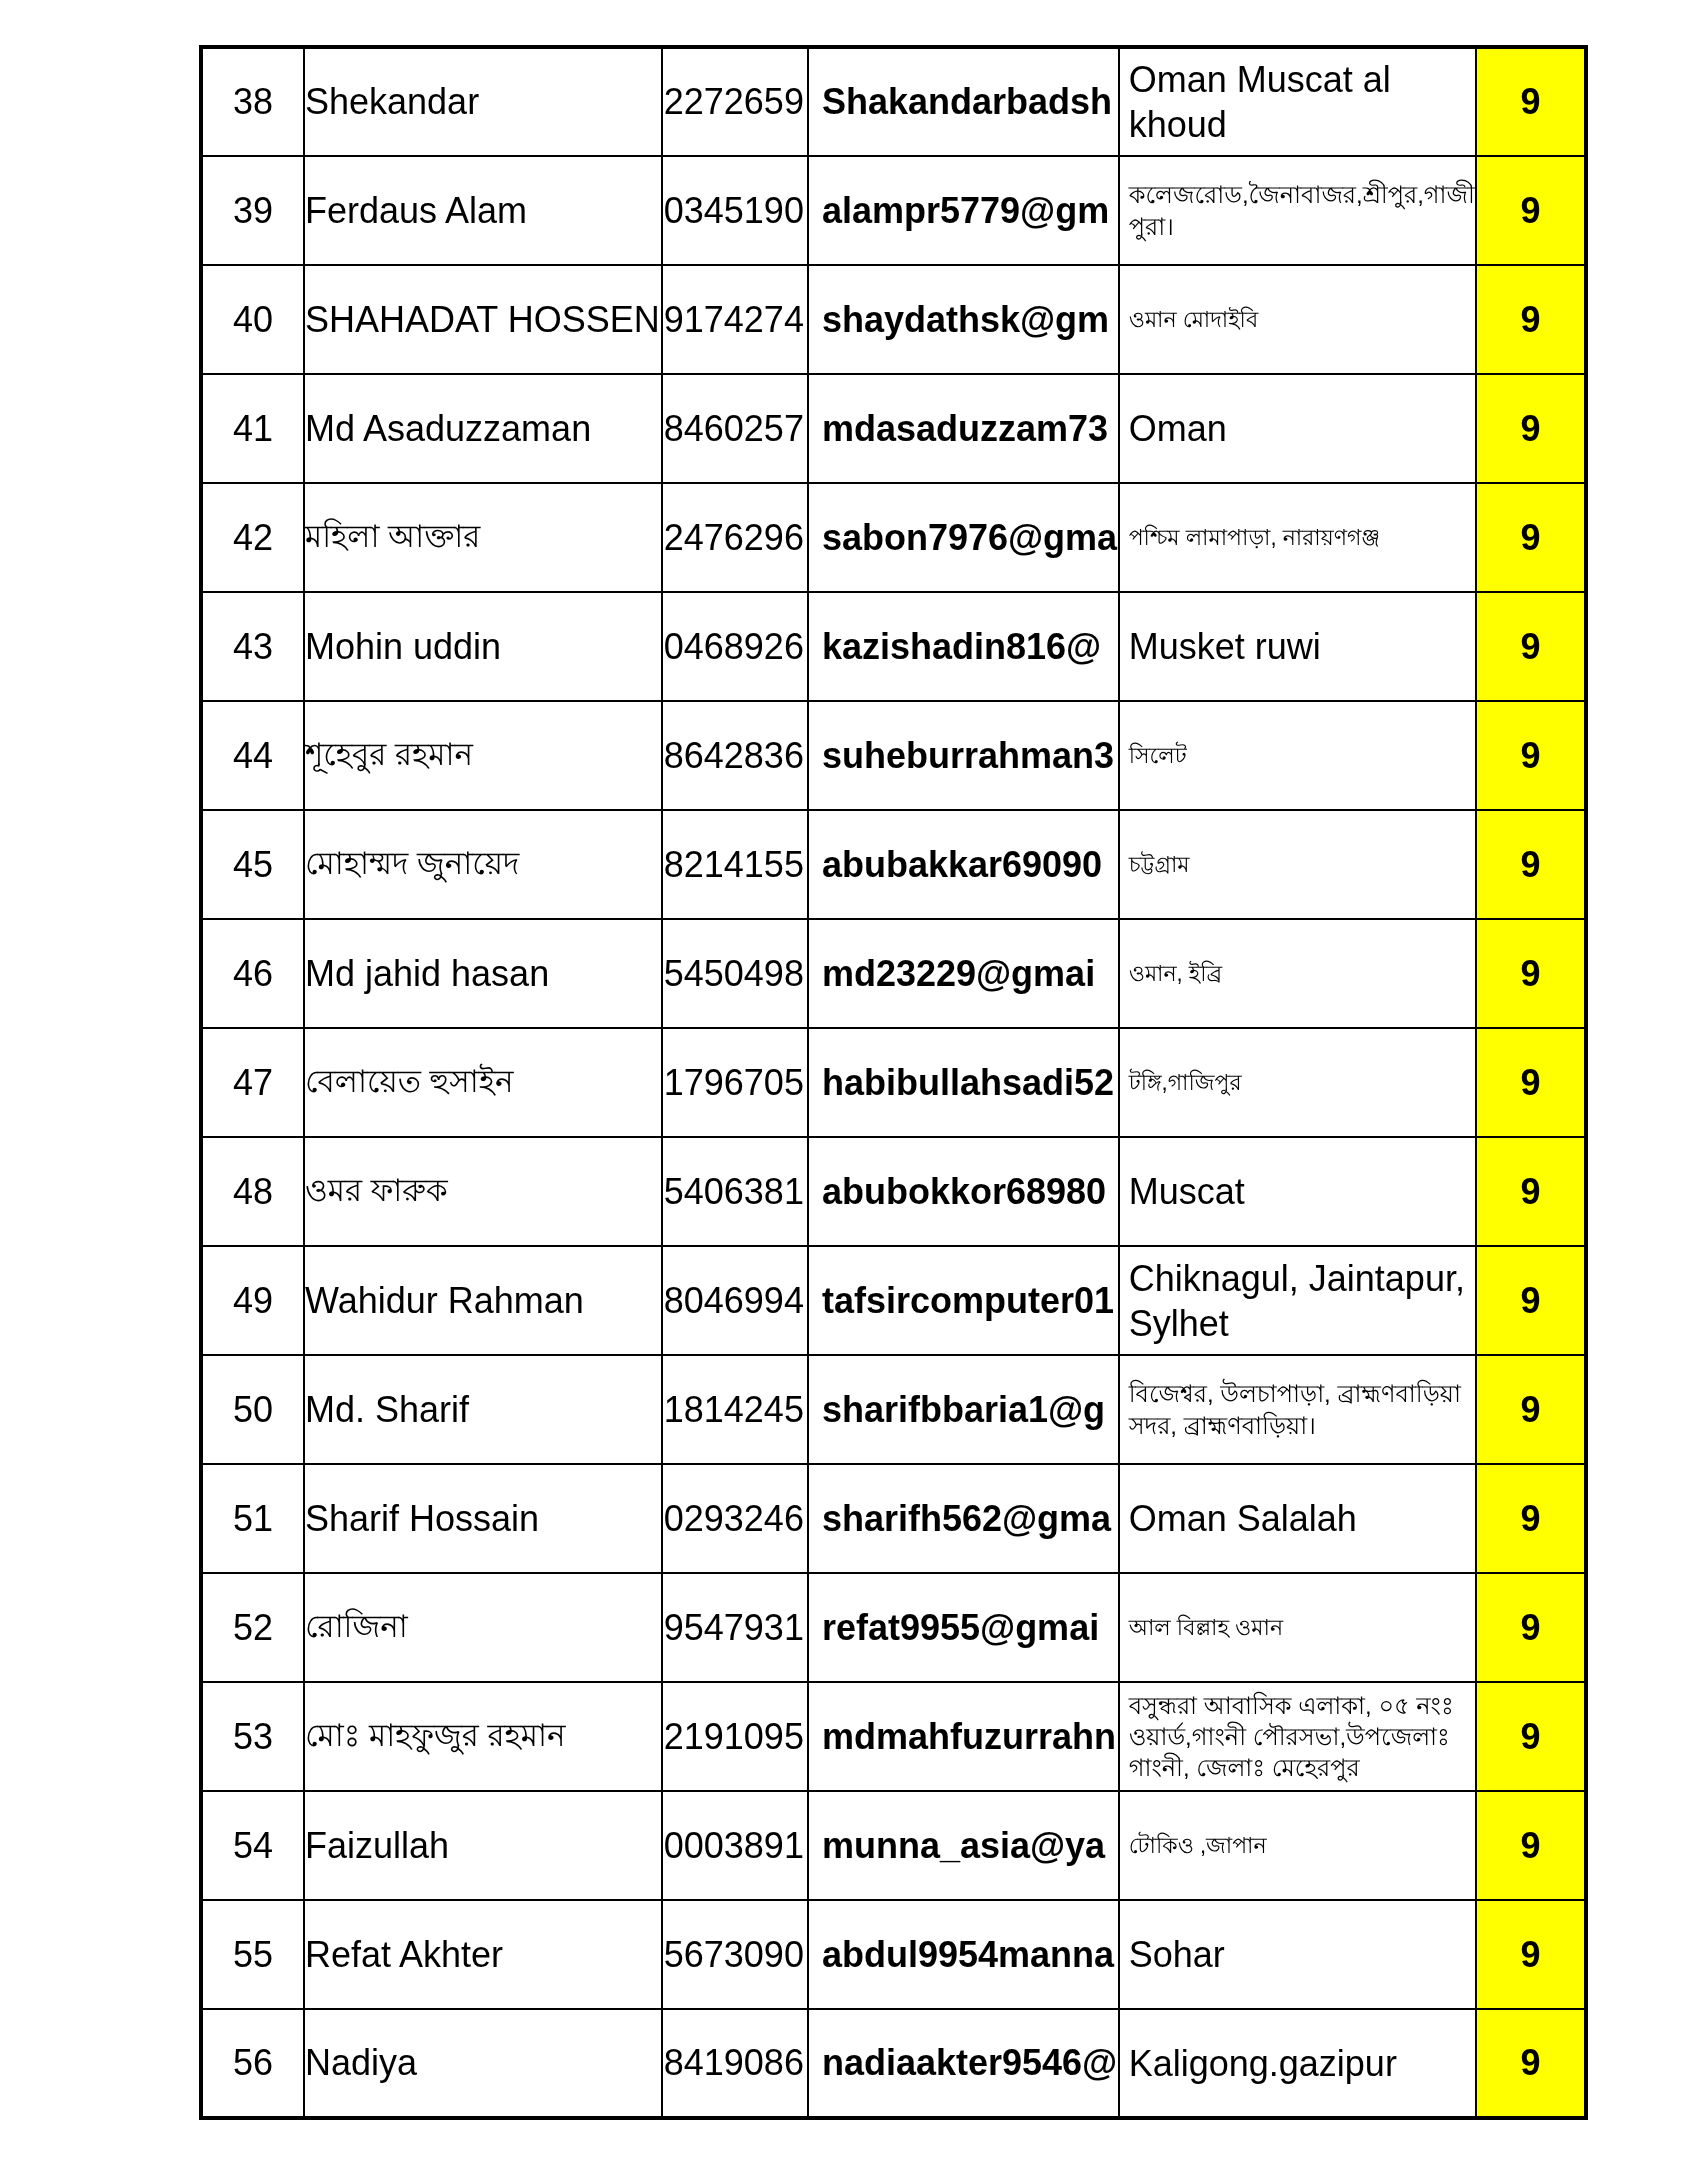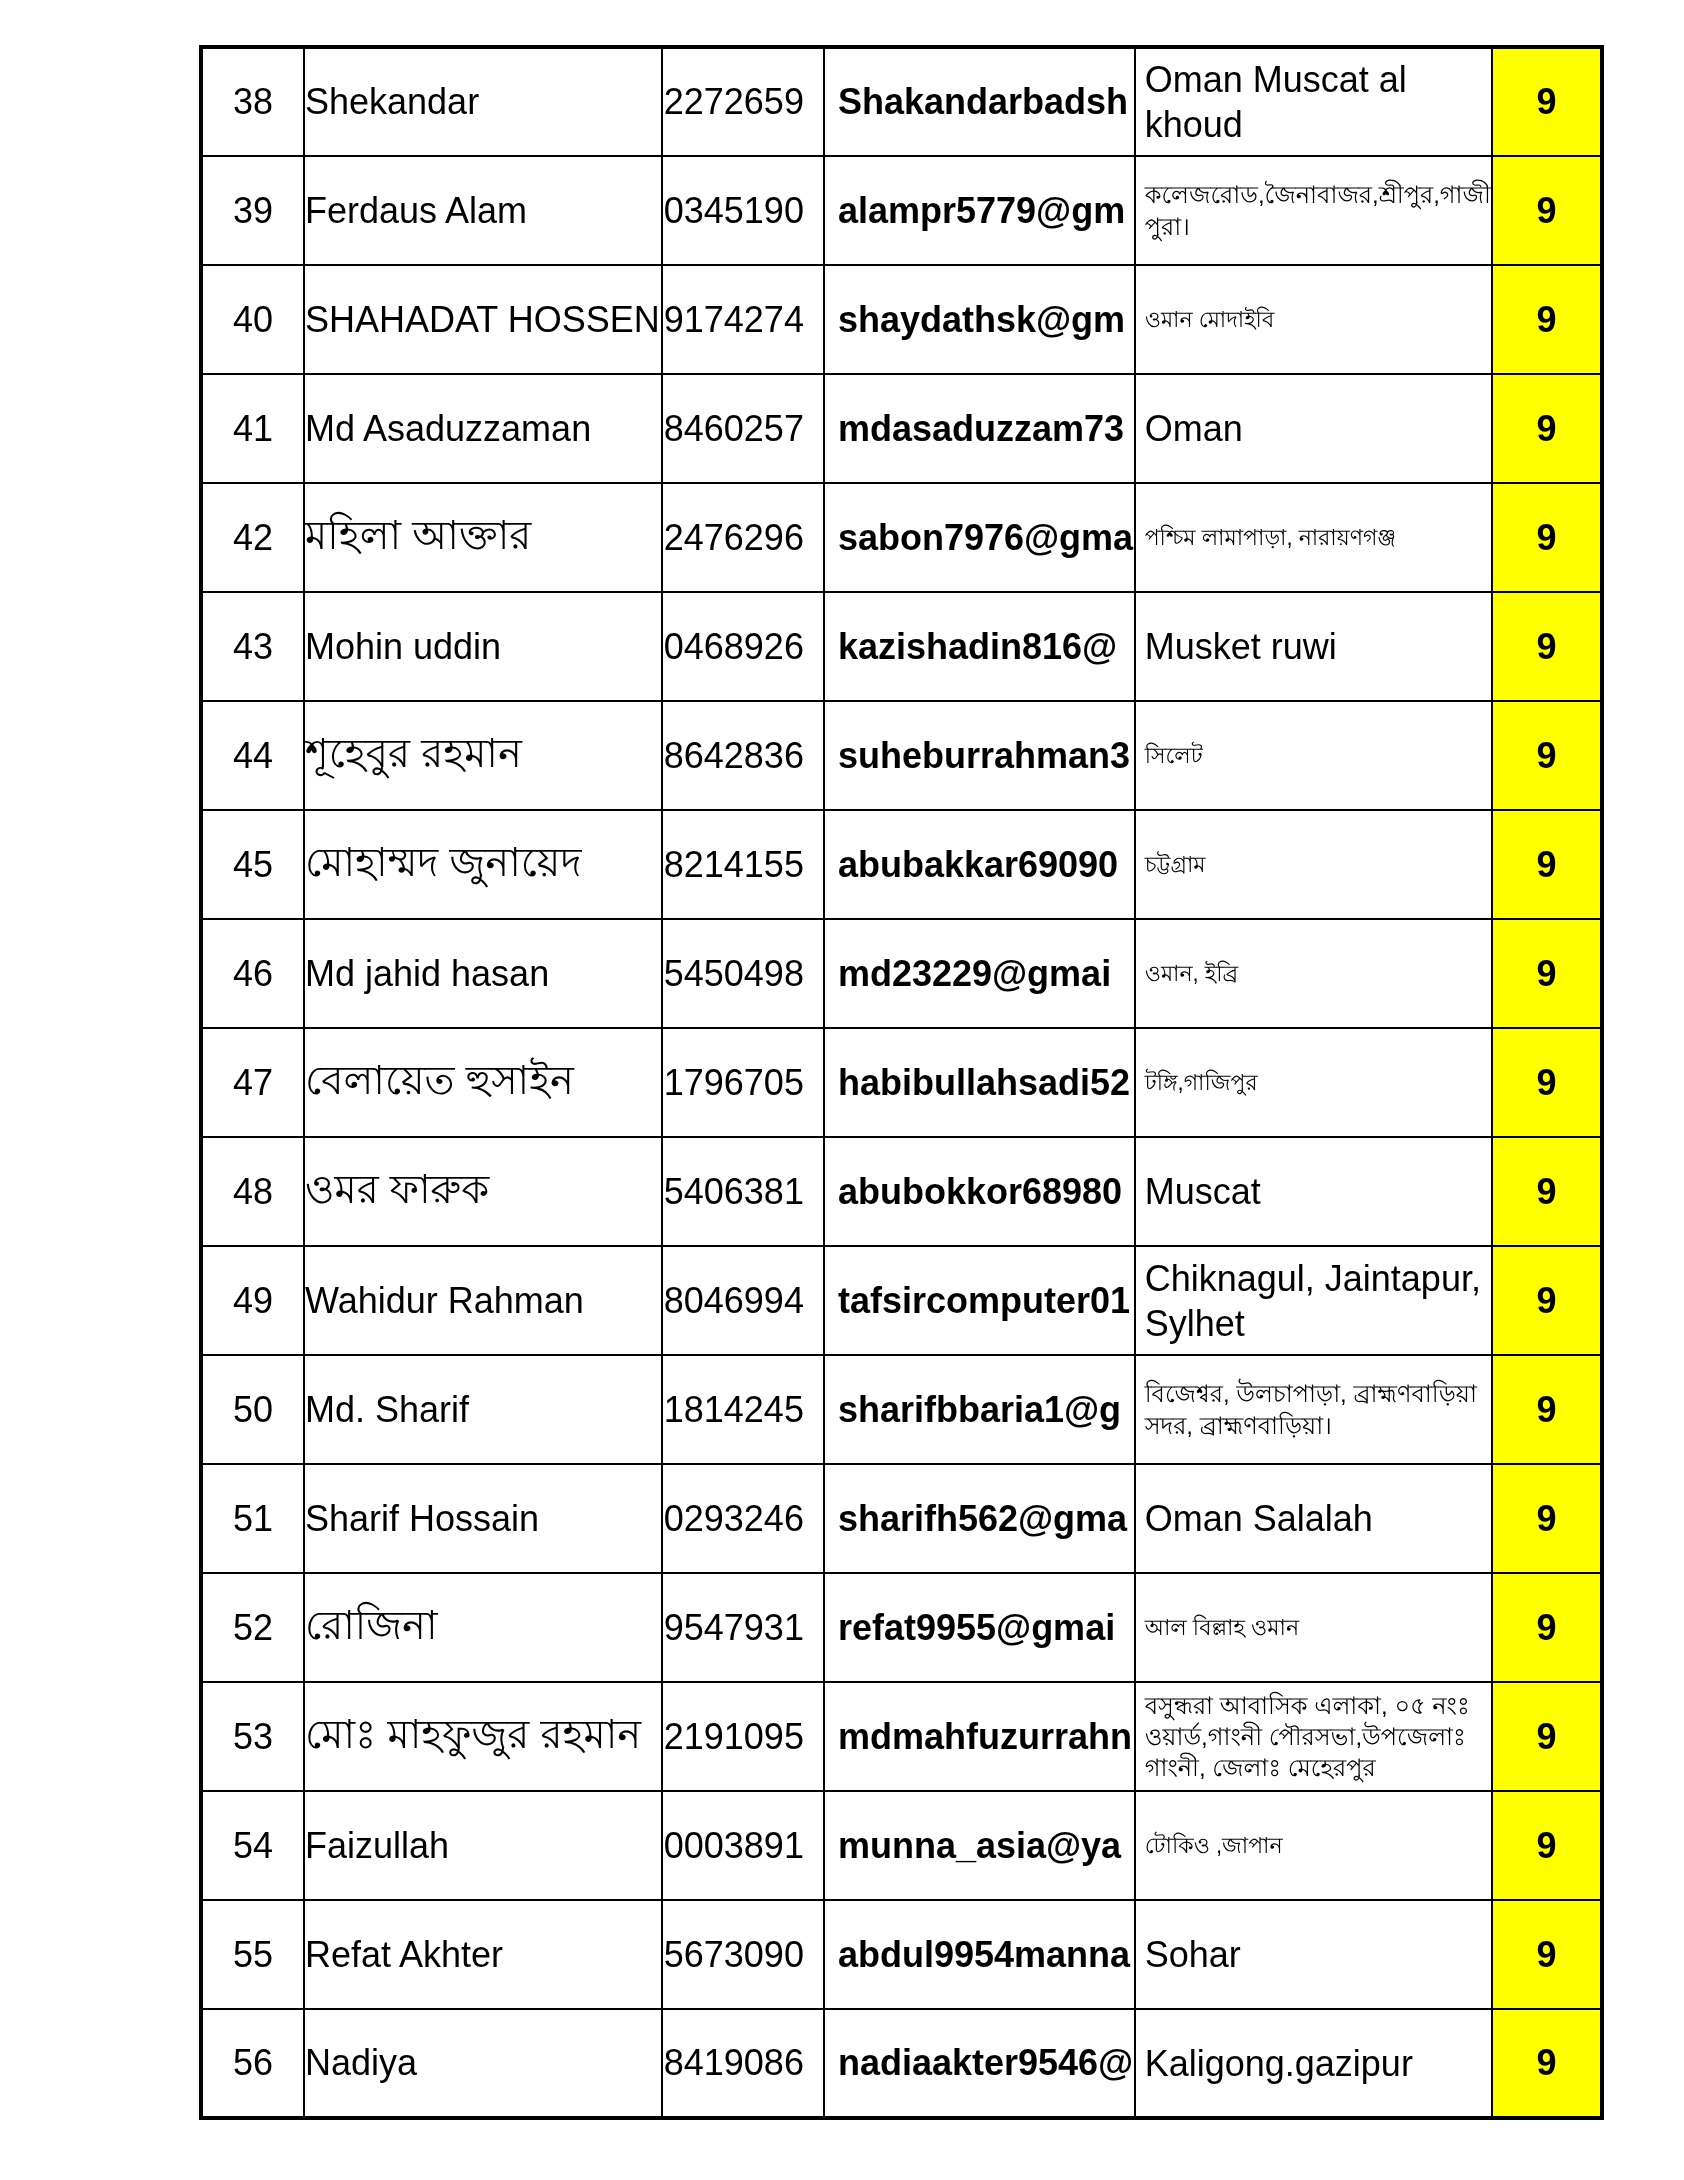--- a/index.html
+++ b/index.html
@@ -30,26 +30,26 @@
     height: 109px;
     box-sizing: border-box;
     overflow: hidden;
     vertical-align: middle;
     color: #000000;
     font-size: 36px;
     background: #ffffff;
   }
   td.c-no    { width: 103px; text-align: center; }
   td.c-name  { width: 333px; padding-left: 0; white-space: nowrap; }
-  td.c-phone { width: 136px; text-align: right; padding-right: 19px; white-space: nowrap; }
+  td.c-phone { width: 136px; text-align: right; padding-right: 3px; white-space: nowrap; }
   td.c-email { width: 256px; padding-left: 13px; white-space: nowrap; font-weight: bold; }
   td.c-addr  { width: 348px; padding-left: 8.5px; padding-right: 0; white-space: pre-line; line-height: 1.25; }
   td.c-score { width: 110px; text-align: center; font-weight: bold; font-size: 39px; }
   
-  td.c-name.bn { font-size: 40px; }
+  td.c-name.bn { font-size: 31px; }
   td.c-addr.bn { font-size: 22px; }
   td.c-addr.bn.multi { font-size: 24px; line-height: 1.3; }
 </style>
 </head>
 <body>
 
 <div class="sheet">
   <table class="roster">
     <tbody>
   <tr>

